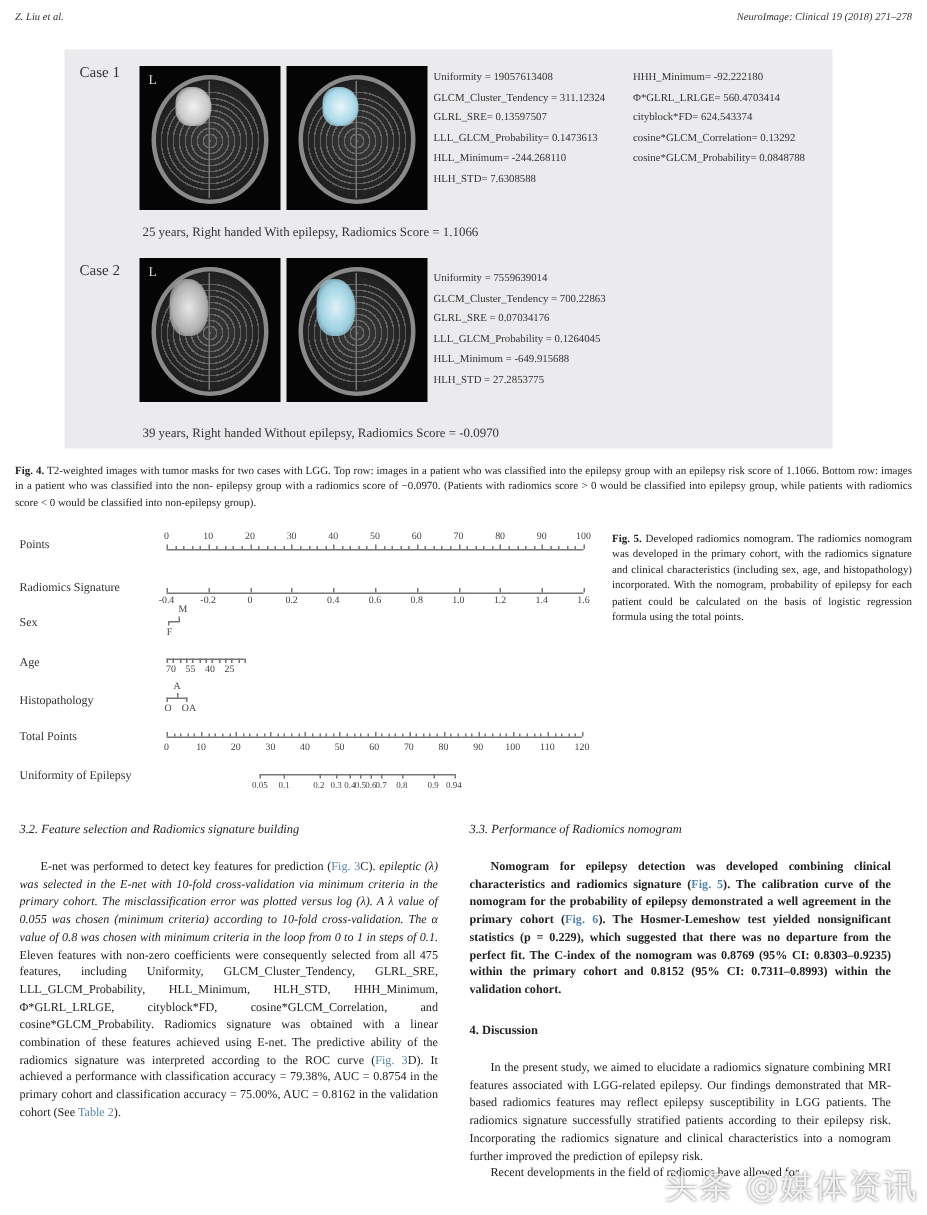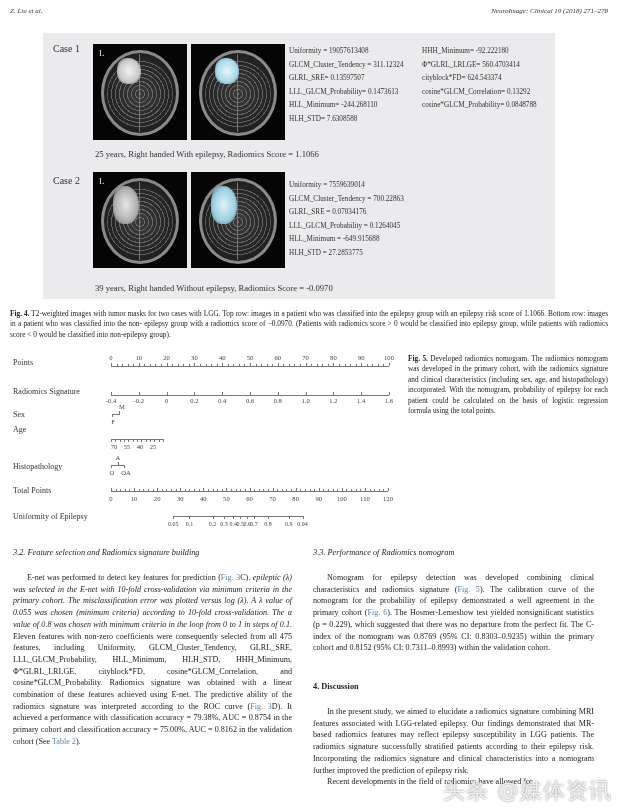--- a/index.html
+++ b/index.html
@@ -110,21 +110,21 @@
 
 <div class="fig-caption" style="left:10px; top:309px; width:598px;">
   <b>Fig. 4.</b>
   <span>T2-weighted images with tumor masks for two cases with LGG. Top row: images in a patient who was classified into the epilepsy group with an epilepsy risk score of 1.1066. Bottom row: images in a patient who was classified into the non- epilepsy group with a radiomics score of −0.0970. (Patients with radiomics score &gt; 0 would be classified into epilepsy group, while patients with radiomics score &lt; 0 would be classified into non-epilepsy group).</span>
 </div>
 
 <div>
   <div class="nom-label" style="top:358px;">Points</div>
   <div class="nom-label" style="top:387px;">Radiomics Signature</div>
   <div class="nom-label" style="top:410px;">Sex</div>
-  <div class="nom-label" style="top:425px;">Age</div>
+  <div class="nom-label" style="top:437px;">Age</div>
   <div class="nom-label" style="top:462px;">Histopathology</div>
   <div class="nom-label" style="top:486px;">Total Points</div>
   <div class="nom-label" style="top:512px;">Uniformity of Epilepsy</div>
 
   <div id="nomo-axes">
       <div class="axis-line" style="left:111px;top:366px;width:278px;"></div>
       <div class="tick" style="left:111px;top:363px;height:3px;"></div>
       <div class="tick" style="left:116.56px;top:364px;height:2px;"></div>
       <div class="tick" style="left:122.12px;top:364px;height:2px;"></div>
       <div class="tick" style="left:127.68px;top:364px;height:2px;"></div>
@@ -348,21 +348,21 @@
   <b>Fig. 5.</b>
   <span>Developed radiomics nomogram. The radiomics nomogram was developed in the primary cohort, with the radiomics signature and clinical characteristics (including sex, age, and histopathology) incorporated. With the nomogram, probability of epilepsy for each patient could be calculated on the basis of logistic regression formula using the total points.</span>
 </div>
 
 <div class="section-head" style="left:13px; top:548px;">3.2. Feature selection and Radiomics signature building</div>
 <div class="body-text" style="left:13px; top:572px; width:279px;">
   <span class="indent"></span><span>E-net was performed to detect key features for prediction (</span><span class="link">Fig. 3</span><span>C). </span><span class="it">epileptic (λ) was selected in the E-net with 10-fold cross-validation via minimum criteria in the primary cohort. The misclassification error was plotted versus log (λ). A λ value of 0.055 was chosen (minimum criteria) according to 10-fold cross-validation. The α value of 0.8 was chosen with minimum criteria in the loop from 0 to 1 in steps of 0.1.</span><span> Eleven features with non-zero coefficients were consequently selected from all 475 features, including Uniformity, GLCM_Cluster_Tendency, GLRL_SRE, LLL_GLCM_Probability, HLL_Minimum, HLH_STD, HHH_Minimum, Φ*GLRL_LRLGE, cityblock*FD, cosine*GLCM_Correlation, and cosine*GLCM_Probability. Radiomics signature was obtained with a linear combination of these features achieved using E-net. The predictive ability of the radiomics signature was interpreted according to the ROC curve (</span><span class="link">Fig. 3</span><span>D). It achieved a performance with classification accuracy = 79.38%, AUC = 0.8754 in the primary cohort and classification accuracy = 75.00%, AUC = 0.8162 in the validation cohort (See </span><span class="link">Table 2</span><span>).</span>
 </div>
 
 <div class="section-head" style="left:313px; top:548px;">3.3. Performance of Radiomics nomogram</div>
-<div class="body-text" style="left:313px; top:572px; width:281px;">
+<div class="body-text" style="left:313px; top:572px; width:281px;font-weight:bold;">
   <span class="indent"></span><span>Nomogram for epilepsy detection was developed combining clinical characteristics and radiomics signature (</span><span class="link">Fig. 5</span><span>). The calibration curve of the nomogram for the probability of epilepsy demonstrated a well agreement in the primary cohort (</span><span class="link">Fig. 6</span><span>). The Hosmer-Lemeshow test yielded nonsignificant statistics (p = 0.229), which suggested that there was no departure from the perfect fit. The C-index of the nomogram was 0.8769 (95% CI: 0.8303–0.9235) within the primary cohort and 0.8152 (95% CI: 0.7311–0.8993) within the validation cohort.</span>
 </div>
 
 <div class="section-head bold" style="left:313px; top:682px;">4. Discussion</div>
 <div class="body-text" style="left:313px; top:706px; width:281px;">
   <div><span class="indent"></span><span>In the present study, we aimed to elucidate a radiomics signature combining MRI features associated with LGG-related epilepsy. Our findings demonstrated that MR-based radiomics features may reflect epilepsy susceptibility in LGG patients. The radiomics signature successfully stratified patients according to their epilepsy risk. Incorporating the radiomics signature and clinical characteristics into a nomogram further improved the prediction of epilepsy risk.</span></div>
   <div><span class="indent"></span><span>Recent developments in the field of radiomics have allowed for</span></div>
 </div>
 
 <div class="watermark">头条 @媒体资讯</div>

